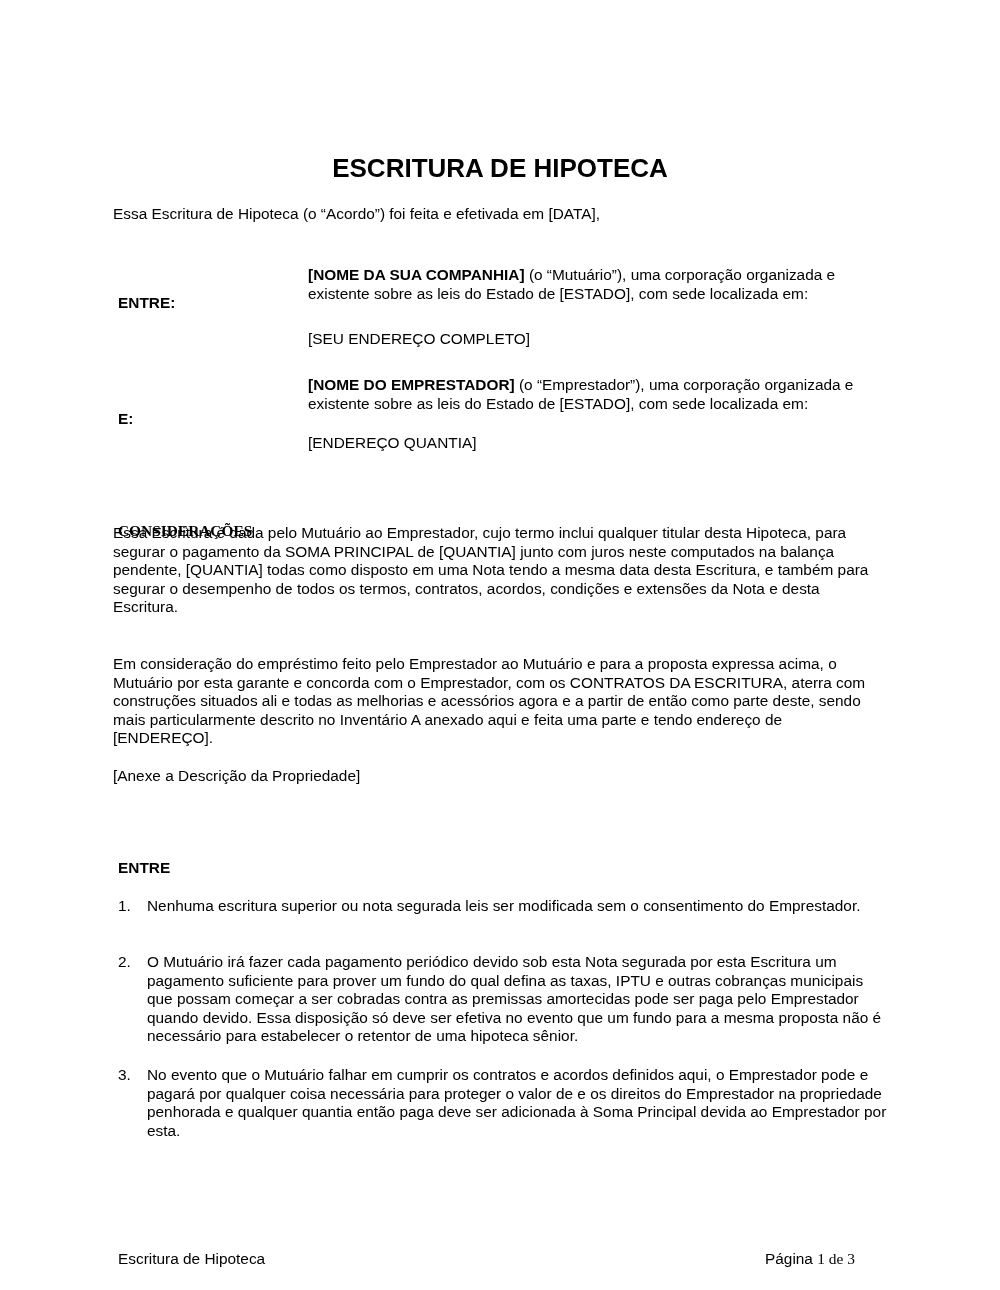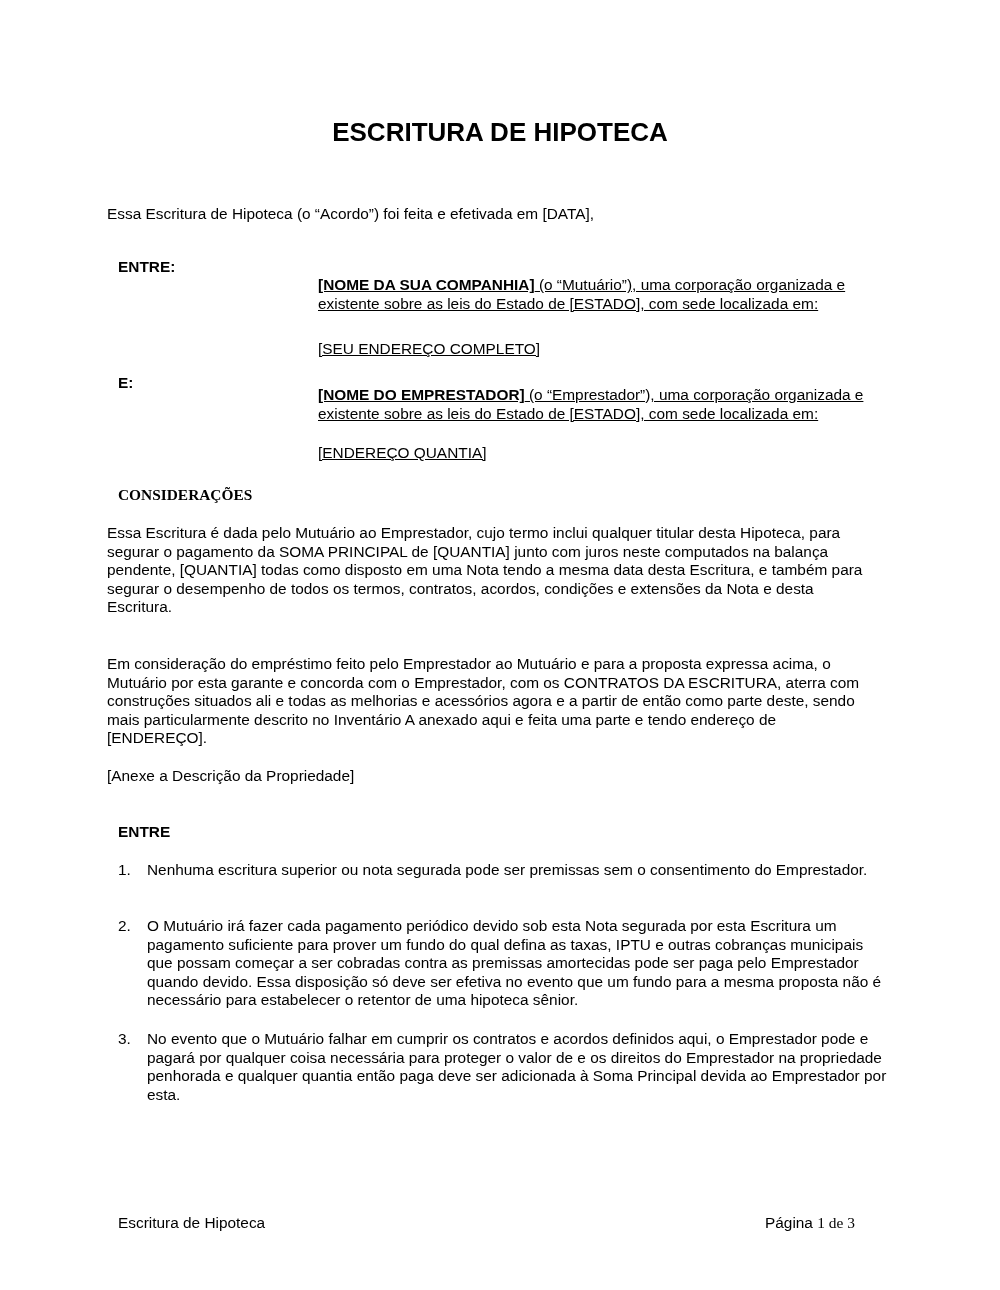--- a/index.html
+++ b/index.html
@@ -1,22 +1,22 @@
 <!DOCTYPE html>
 <html><head>
   <meta charset="utf-8">
   <style>
     html, body { margin:0; padding:0; background:#ffffff; }
     body { width:1000px; height:1290px; position:relative; overflow:hidden;
            font-family:"Liberation Sans", sans-serif; color:#000; font-size:15.4px; line-height:18.6px; }
-    .abs { position:absolute; }
+    .abs { position:absolute;margin-top:36px; }
     .title { left:0; width:1000px; top:116px; text-align:center; font-weight:bold; font-size:26px; line-height:32px; letter-spacing:0px; }
-    .p { left:107px; width:770px; margin:0; }
+    .p { left:113px; width:770px; margin:0; }
     .label { left:118px; font-weight:bold; }
-    .party { left:304px; width:580px; margin:14px;text-decoration:underline; }
+    .party { left:304px; width:580px; margin:4px; }
     .b { font-weight:bold; }
     .heading { left:118px; font-weight:bold; }
     .item { left:118px; width:770px; }
     .item .num { position:absolute; left:0; top:0; }
     .item .txt { position:absolute; left:29px; top:0; width:740px; margin:0; }
     .footer-left { left:118px; top:1214px; }
     .footer-right { left:765px; top:1214px; }
     .serif { font-family:"Liberation Serif", serif; font-size:15.4px; }
   </style>
 </head>
@@ -36,21 +36,21 @@
 
 <div class="abs heading" style="top:486px;font-family:Liberation Serif, serif;">CONSIDERAÇÕES</div>
 <p class="abs p" style="top:524px;">Essa Escritura é dada pelo Mutuário ao Emprestador, cujo termo inclui qualquer titular desta Hipoteca, para segurar o pagamento da SOMA PRINCIPAL de [QUANTIA] junto com juros neste computados na balança pendente, [QUANTIA] todas como disposto em uma Nota tendo a mesma data desta Escritura, e também para segurar o desempenho de todos os termos, contratos, acordos, condições e extensões da Nota e desta Escritura.</p>
 <p class="abs p" style="top:655px;">Em consideração do empréstimo feito pelo Emprestador ao Mutuário e para a proposta expressa acima, o Mutuário por esta garante e concorda com o Emprestador, com os CONTRATOS DA ESCRITURA, aterra com construções situados ali e todas as melhorias e acessórios agora e a partir de então como parte deste, sendo mais particularmente descrito  no Inventário A anexado aqui e feita uma parte e tendo endereço de [ENDEREÇO].</p>
 <div class="abs p" style="top:767px;">[Anexe a Descrição da Propriedade]</div>
 
 <div class="abs heading" style="top:823px;">ENTRE</div>
 
 <div class="abs item" style="top:861px;">
   <span class="num">1.</span>
-  <p class="txt">Nenhuma escritura superior ou nota segurada pode ser premissas sem o consentimento do Emprestador.</p>
+  <p class="txt">Nenhuma escritura superior ou nota segurada leis ser modificada sem o consentimento do Emprestador.</p>
 </div>
 
 <div class="abs item" style="top:917px;">
   <span class="num">2.</span>
   <p class="txt">O Mutuário irá fazer cada pagamento periódico devido sob esta Nota segurada por esta Escritura um pagamento suficiente para prover um fundo do qual defina as taxas, IPTU e outras cobranças municipais que possam começar a ser cobradas contra as premissas amortecidas pode ser paga pelo Emprestador quando devido. Essa disposição só deve ser efetiva no evento que um fundo para a mesma proposta não é necessário para estabelecer o retentor de uma hipoteca sênior.</p>
 </div>
 
 <div class="abs item" style="top:1030px;">
   <span class="num">3.</span>
   <p class="txt">No evento que o Mutuário falhar em cumprir os contratos e acordos definidos aqui, o Emprestador pode e pagará por qualquer coisa necessária para proteger o valor de e os direitos do Emprestador na propriedade penhorada e qualquer quantia então paga deve ser adicionada à Soma Principal devida ao Emprestador por esta.</p>

